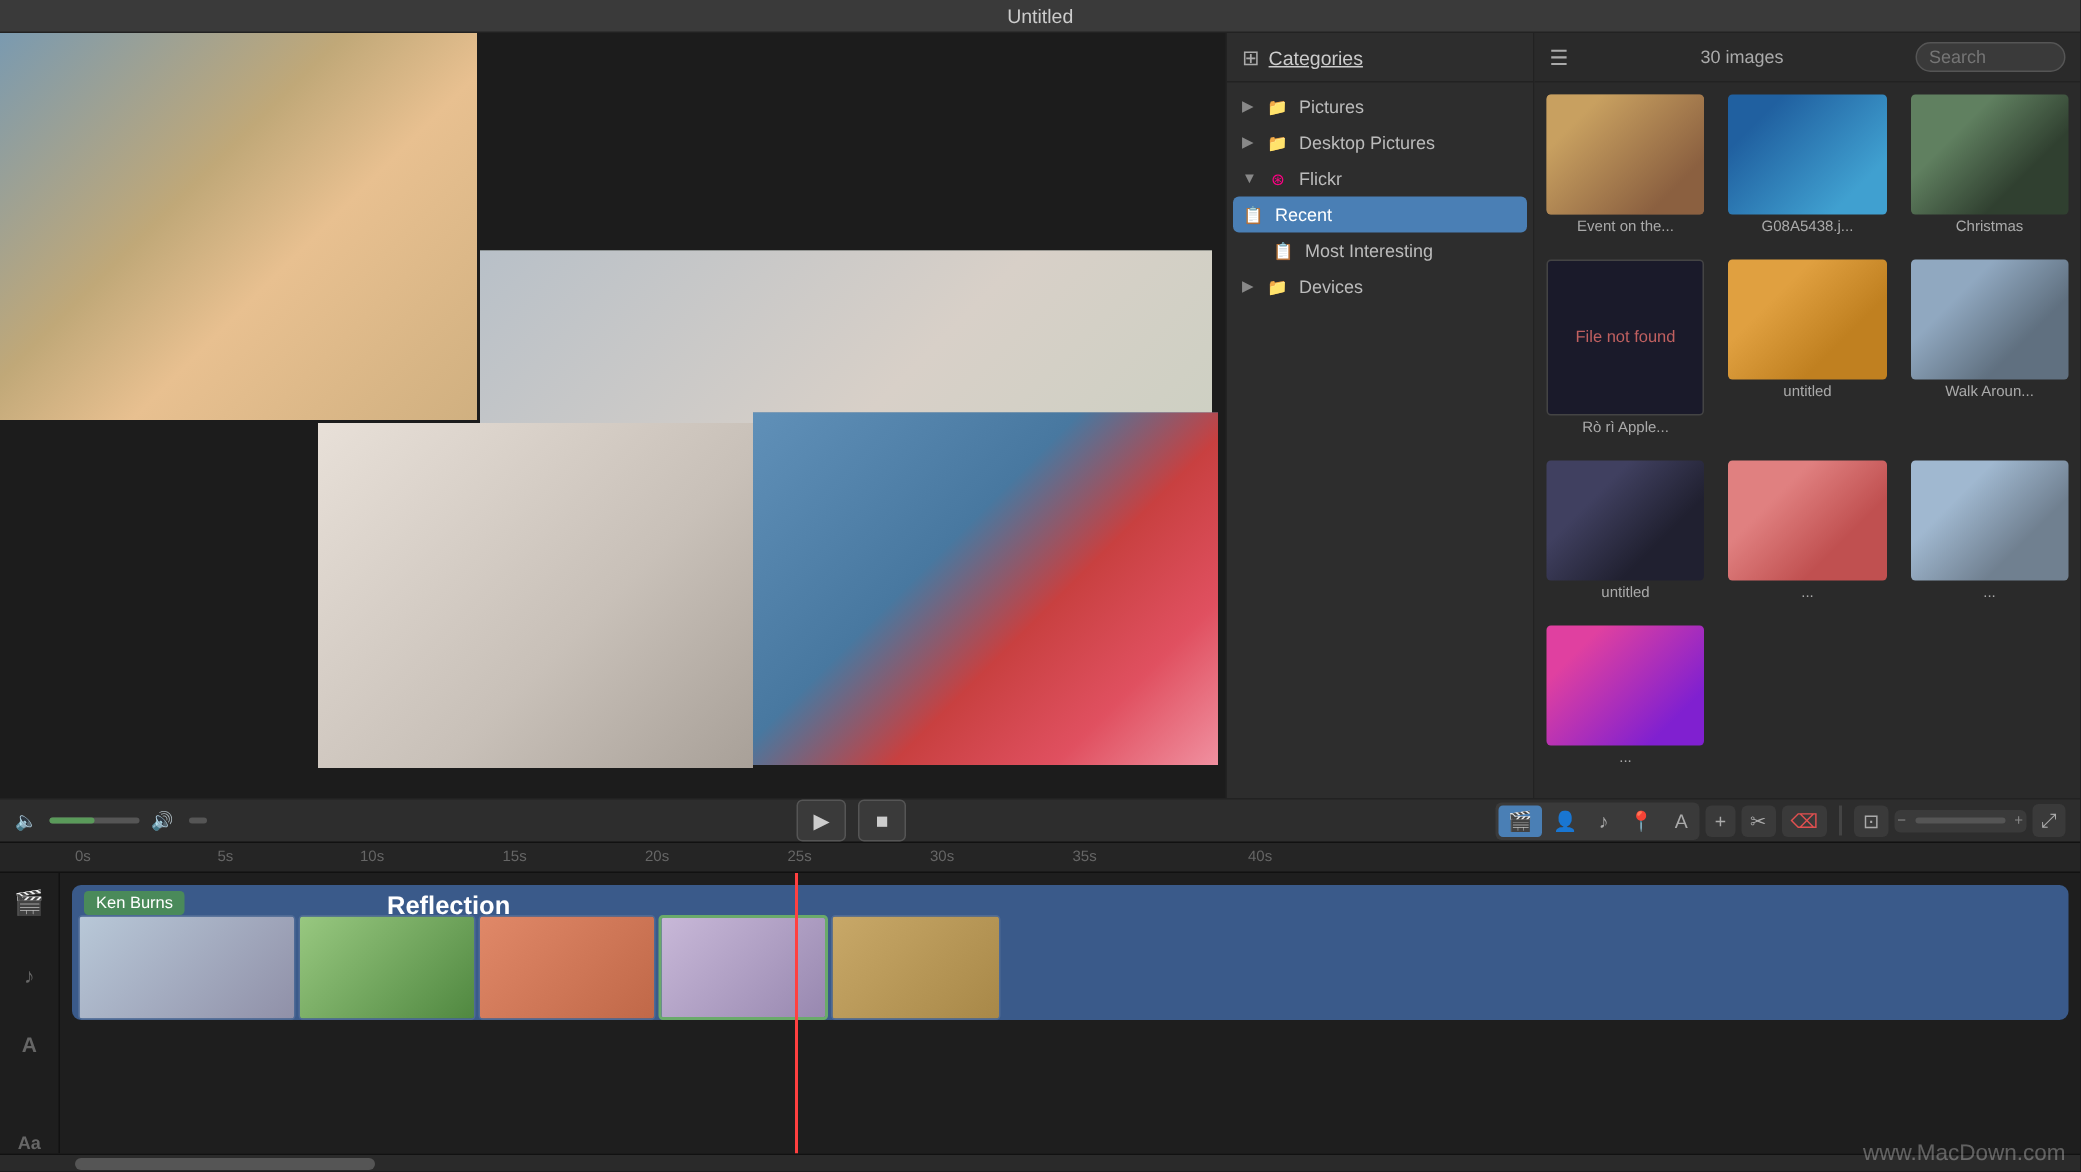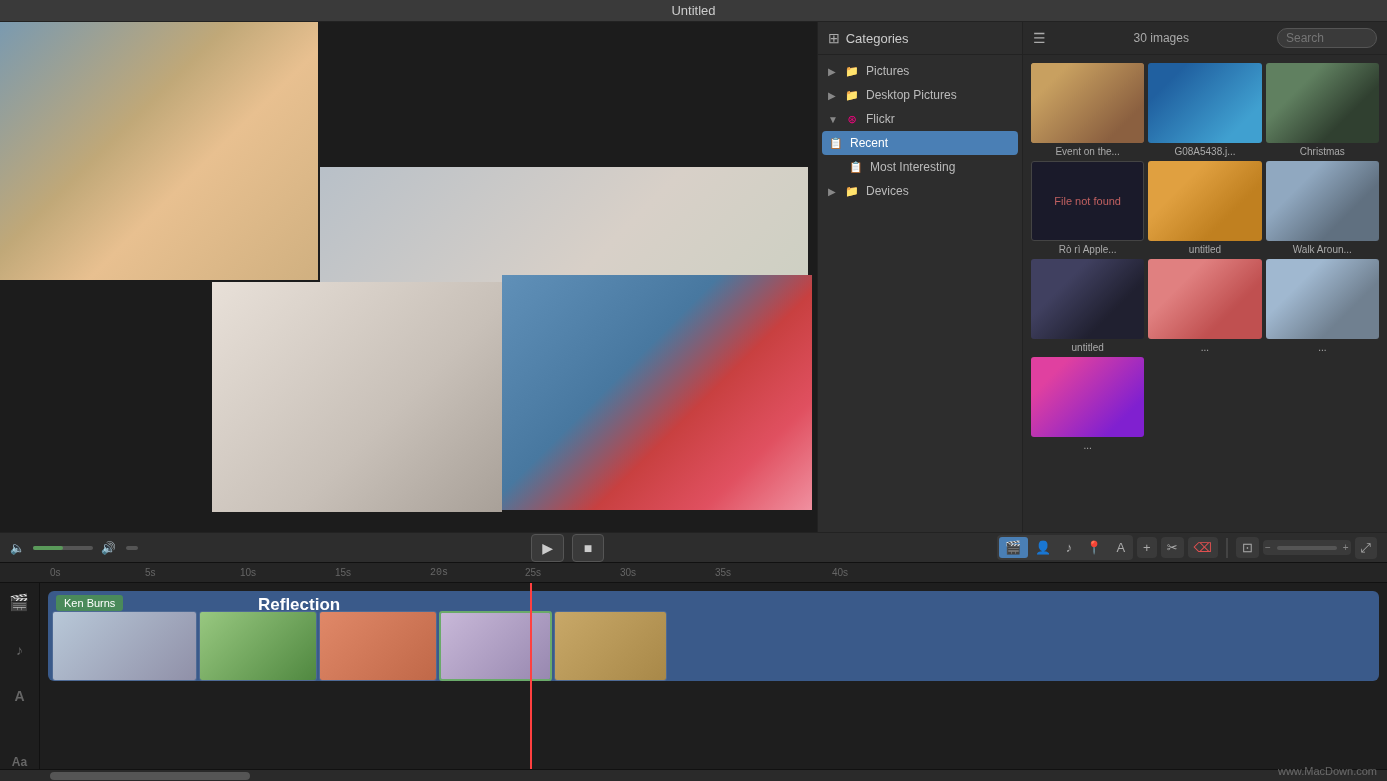--- a/index.html
+++ b/index.html
@@ -108,20 +108,21 @@
 
     .categories-header-icon {
       color: #aaa;
       font-size: 14px;
     }
 
     .categories-header-text {
       font-size: 13px;
       color: #ccc;
       font-weight: 500;
+      text-decoration: underline;
     }
 
     .categories-list {
       list-style: none;
       padding: 4px 0;
     }
 
     .category-item {
       display: flex;
       align-items: center;
@@ -202,21 +203,21 @@
       width: 100px;
       outline: none;
     }
 
     .images-grid {
       flex: 1;
       overflow-y: auto;
       padding: 8px;
       display: grid;
       grid-template-columns: repeat(3, 1fr);
-      gap: 4px;
+      gap: 16px;
       align-content: start;
     }
 
     .image-thumb {
       display: flex;
       flex-direction: column;
       align-items: center;
       gap: 3px;
     }
 
@@ -415,21 +416,21 @@
       height: 12px;
       background: #2a2a2a;
       border-top: 1px solid #111;
       position: relative;
     }
 
     .watermark {
       position: absolute;
       bottom: 4px;
       right: 10px;
-      font-size: 11px;
+      font-size: 15px;
       color: rgba(255,255,255,0.3);
     }
 
     
     .photo-1-content {
       position: absolute;
       inset: 0;
       background: linear-gradient(135deg, #7a9ab0 0%, #c0a878 40%, #e8c090 60%, #d0b080 100%);
     }
     .photo-2-content {
@@ -592,21 +593,21 @@
             <span class="thumb-label">G08A5438.j...</span>
           </div>
 
 
           <div class="image-thumb">
             <div class="thumb-img" style="background:linear-gradient(135deg,#608060 30%,#304030 70%);border-radius:3px;height:80px;"></div>
             <span class="thumb-label">Christmas</span>
           </div>
 
           <div class="image-thumb">
-            <div class="thumb-img" style="background:#1a1a2a;border:1px solid #444;border-radius:3px;height:80px;display:flex;align-items:center;justify-content:center;">
+            <div class="thumb-img" style="background:#1a1a2a;border:1px solid #444;border-radius:3px;height:104px;display:flex;align-items:center;justify-content:center;">
               <span style="font-size:11px;color:#c06060;text-align:center;padding:2px;">File not found</span>
             </div>
             <span class="thumb-label">Rò rì Apple...</span>
           </div>
 
           <div class="image-thumb">
             <div class="thumb-img" style="background:linear-gradient(135deg,#e0a040 30%,#c08020 70%);border-radius:3px;height:80px;"></div>
             <span class="thumb-label">untitled</span>
           </div>
 
@@ -679,21 +680,21 @@
     </div>
   </div>
 
   <div class="timeline-section">
 
     <div style="position:relative;height:20px;background:#252525;border-bottom:1px solid #111;overflow:hidden;">
       <div style="position:absolute;left:50px;top:4px;font-size:10px;color:#666;">0s</div>
       <div style="position:absolute;left:145px;top:4px;font-size:10px;color:#666;">5s</div>
       <div style="position:absolute;left:240px;top:4px;font-size:10px;color:#666;">10s</div>
       <div style="position:absolute;left:335px;top:4px;font-size:10px;color:#666;">15s</div>
-      <div style="position:absolute;left:430px;top:4px;font-size:10px;color:#666;font-family:Liberation Mono, monospace;">20s</div>
+      <div style="position:absolute;left:430px;top:4px;font-size:10px;color:#666;">20s</div>
       <div style="position:absolute;left:525px;top:4px;font-size:10px;color:#666;">25s</div>
       <div style="position:absolute;left:620px;top:4px;font-size:10px;color:#666;">30s</div>
       <div style="position:absolute;left:715px;top:4px;font-size:10px;color:#666;">35s</div>
       <div style="position:absolute;left:832px;top:4px;font-size:10px;color:#666;">40s</div>
     </div>
 
     <div class="timeline-tracks">
 
       <div class="track-icons">
         <span class="track-icon" style="font-size:16px;">🎬</span>

